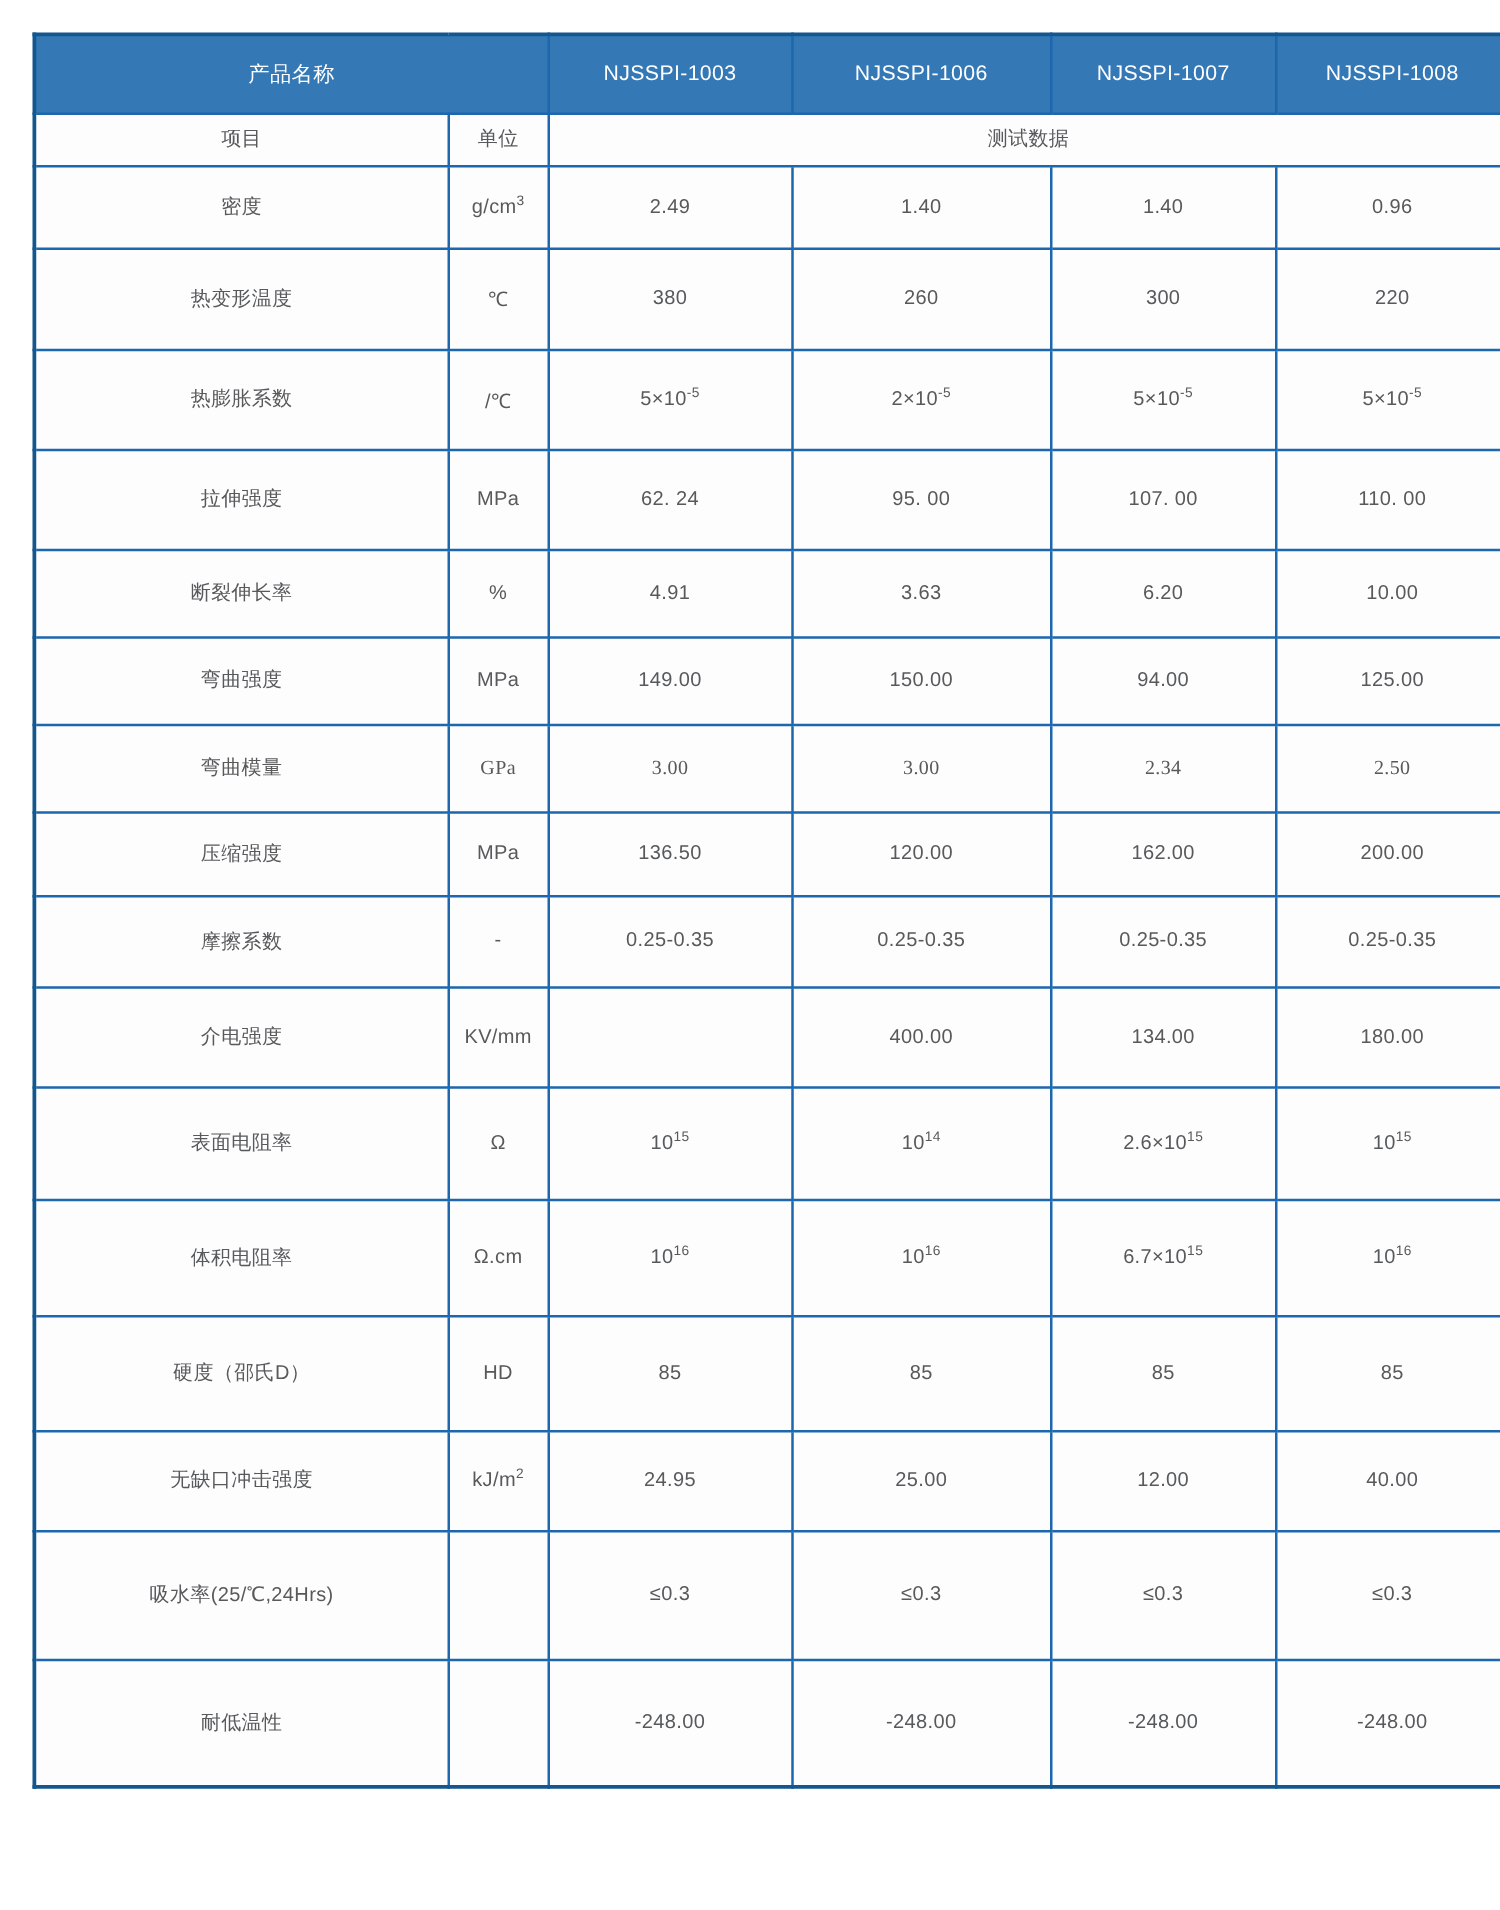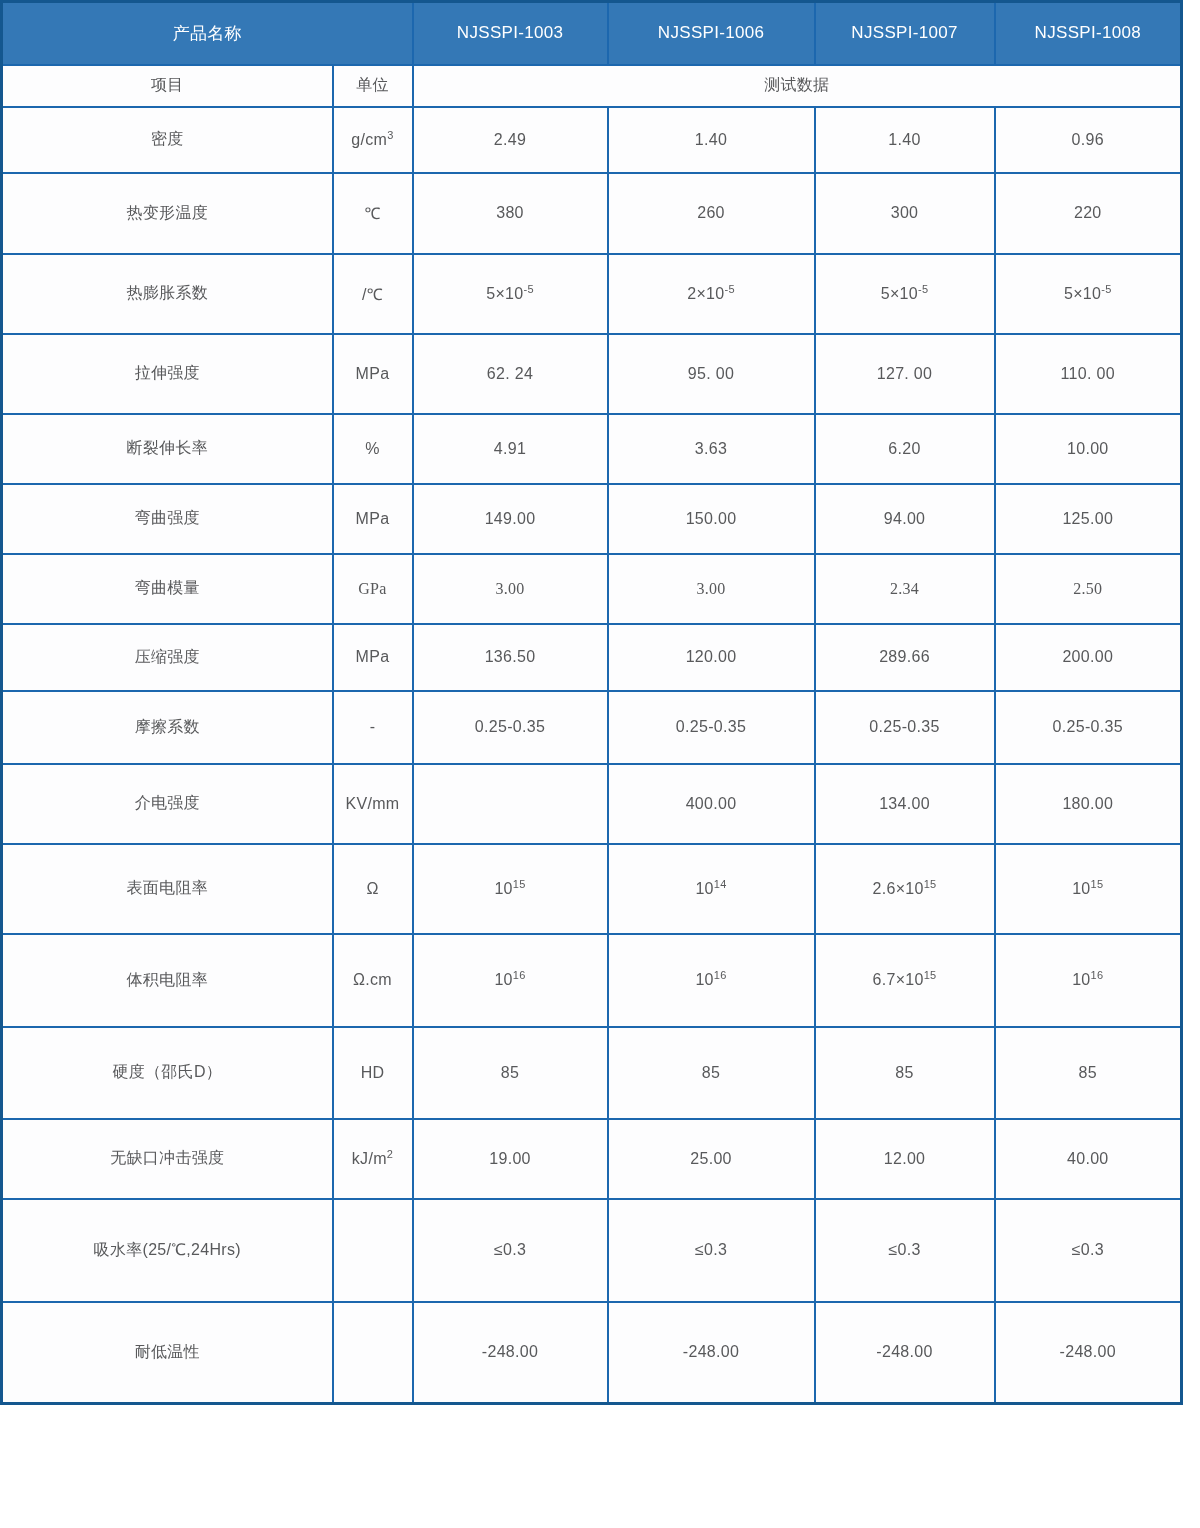--- a/index.html
+++ b/index.html
@@ -6,21 +6,21 @@
     margin: 0;
     padding: 0;
     background: #ffffff;
     font-family: "Liberation Sans", sans-serif;
   }
   .page {
     width: 1200px;
     height: 1528px;
     background: #ffffff;
     box-sizing: border-box;
-    padding: 0;
+    padding: 26px;
   }
   table.spec {
     border-collapse: collapse;
     table-layout: fixed;
     width: 1180px;
     border: 3px solid var(--outer-border, #14578f);
     color: var(--text, #58595b);
   }
   table.spec th,
   table.spec td {
@@ -94,21 +94,21 @@
           <td>5×10<sup>-5</sup></td>
           <td>2×10<sup>-5</sup></td>
           <td>5×10<sup>-5</sup></td>
           <td>5×10<sup>-5</sup></td>
         </tr>
         <tr style="height: 80px;">
           <td>拉伸强度</td>
           <td>MPa</td>
           <td>62. 24</td>
           <td>95. 00</td>
-          <td>127. 00</td>
+          <td>107. 00</td>
           <td>110. 00</td>
         </tr>
         <tr style="height: 70px;">
           <td>断裂伸长率</td>
           <td>%</td>
           <td>4.91</td>
           <td>3.63</td>
           <td>6.20</td>
           <td>10.00</td>
         </tr>
@@ -126,21 +126,21 @@
           <td>3.00</td>
           <td>3.00</td>
           <td>2.34</td>
           <td>2.50</td>
         </tr>
         <tr style="height: 67px;">
           <td>压缩强度</td>
           <td>MPa</td>
           <td>136.50</td>
           <td>120.00</td>
-          <td>289.66</td>
+          <td>162.00</td>
           <td>200.00</td>
         </tr>
         <tr style="height: 73px;">
           <td>摩擦系数</td>
           <td>-</td>
           <td>0.25-0.35</td>
           <td>0.25-0.35</td>
           <td>0.25-0.35</td>
           <td>0.25-0.35</td>
         </tr>
@@ -172,21 +172,21 @@
           <td>硬度（邵氏D）</td>
           <td>HD</td>
           <td>85</td>
           <td>85</td>
           <td>85</td>
           <td>85</td>
         </tr>
         <tr style="height: 80px;">
           <td>无缺口冲击强度</td>
           <td>kJ/m<sup>2</sup></td>
-          <td>19.00</td>
+          <td>24.95</td>
           <td>25.00</td>
           <td>12.00</td>
           <td>40.00</td>
         </tr>
         <tr style="height: 103px;">
           <td>吸水率(25/℃,24Hrs)</td>
           <td></td>
           <td>≤0.3</td>
           <td>≤0.3</td>
           <td>≤0.3</td>

